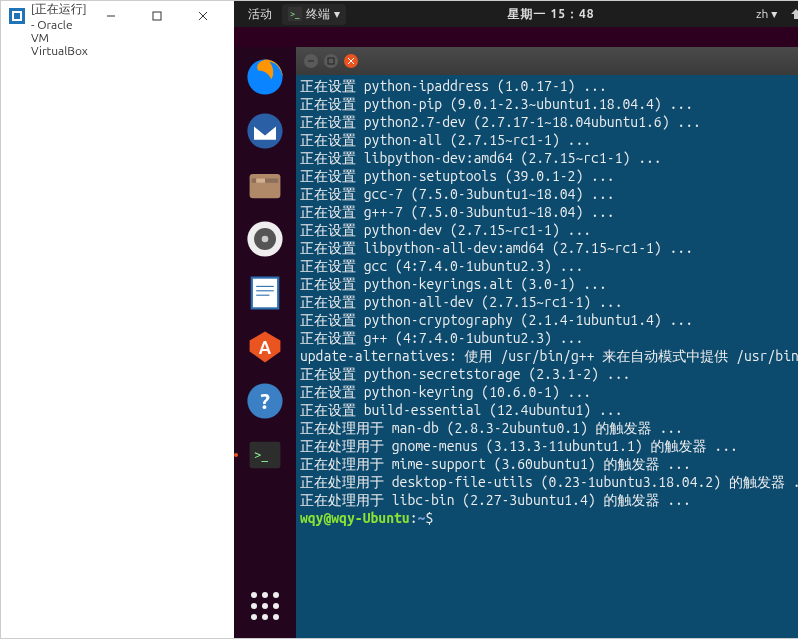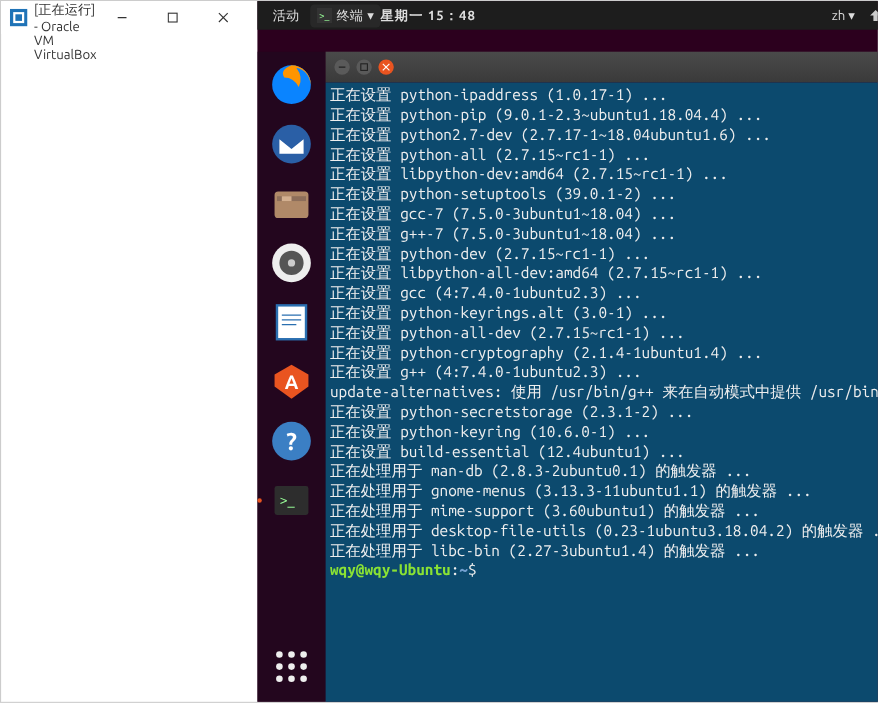--- a/index.html
+++ b/index.html
@@ -14,21 +14,21 @@
 
 .vb-menubar { height: 22px; background: #fff; display: flex; align-items: center; padding: 0 6px; font-size: 12px; gap: 8px; color: #555; }
 .vb-menu-item { padding: 0 4px; }
 
 
 .ubuntu { flex: 1; background: #2c001e; position: relative; display: flex; flex-direction: column; gap: 20px; }
 
 
 .ubuntu-top { height: 26px; background: #1d1d1d; color: #ddd; display: flex; align-items: center; font-size: 12px; padding: 0 8px; }
 .ubuntu-top-left { display: flex; align-items: center; gap: 4px; }
-.ubuntu-top-center { flex: 1; text-align: left; font-weight: bold; letter-spacing: 1px; }
+.ubuntu-top-center { flex: 1; text-align: center; font-weight: bold; letter-spacing: 1px; }
 .ubuntu-top-right { display: flex; align-items: flex-end; gap: 12px; }
 .top-icon { width: 14px; height: 14px; display: inline-flex; }
 
 .activities { padding: 0 6px; }
 .app-indicator { display: flex; align-items: center; gap: 4px; background: rgba(255,255,255,0.05); padding: 2px 6px; border-radius: 4px; }
 
 
 .ubuntu-body { flex: 1; display: flex; }
 
 

